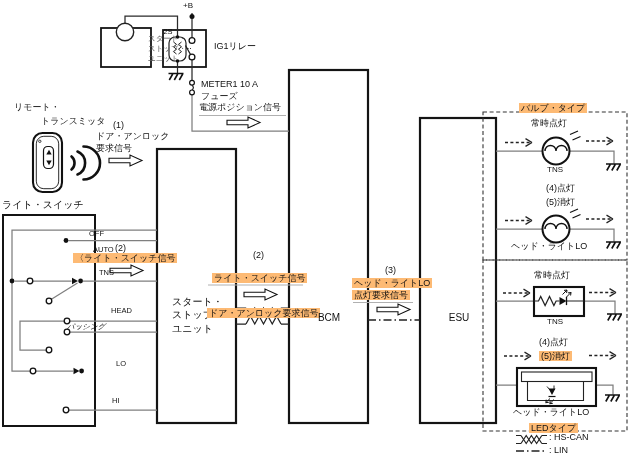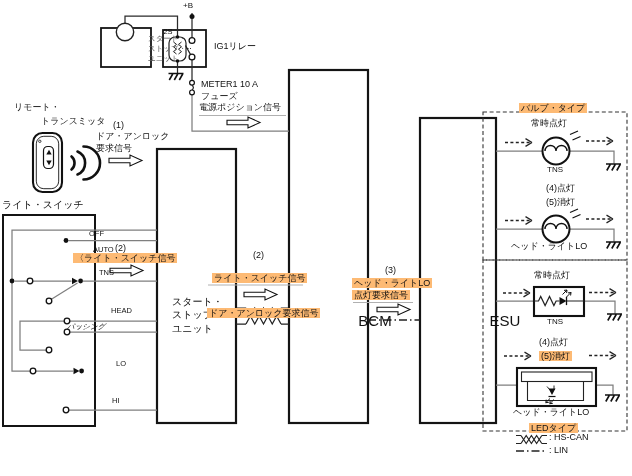--- a/index.html
+++ b/index.html
@@ -3,21 +3,21 @@
 <meta charset="utf-8">
 <style>
   html,body{margin:0;padding:0;background:#fff;}
   #stage{position:relative;width:632px;height:476px;background:#fff;overflow:hidden;
          font-family:"Liberation Sans",sans-serif;color:#111;}
   #wires{position:absolute;left:0;top:0;}
   .lbl{position:absolute;font-size:9px;line-height:1.15;white-space:nowrap;color:#111;}
   .xs{font-size:7.5px;padding-left:43px;}
   .s{font-size:8px;}
   .md{font-size:10px;}
-  .lg{font-size:15px;margin-left:46px;}
+  .lg{font-size:10px;}
   .it{font-style:italic;}
   .bg{background:#fdba74;padding:0 2px;}
   .c{text-align:center;}
   .gray{color:#606060;}
   .stack span{display:block;}
 </style>
 </head>
 <body>
 
 <div id="stage">

